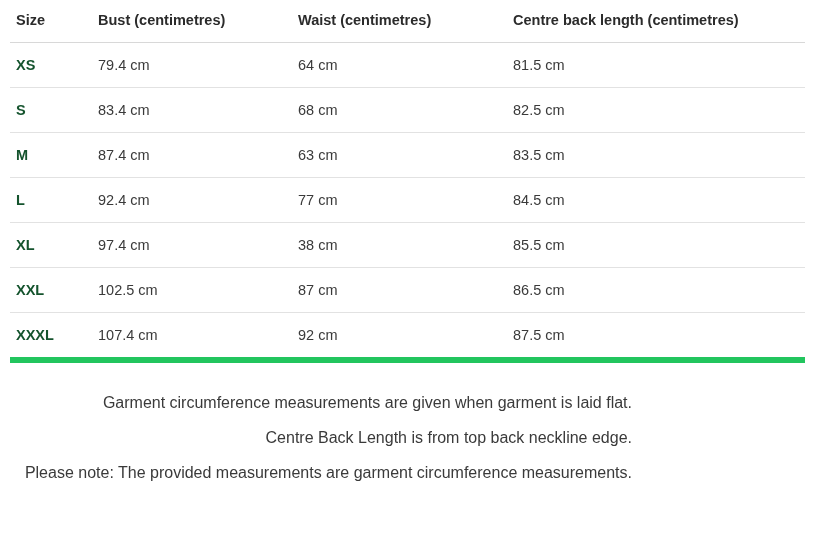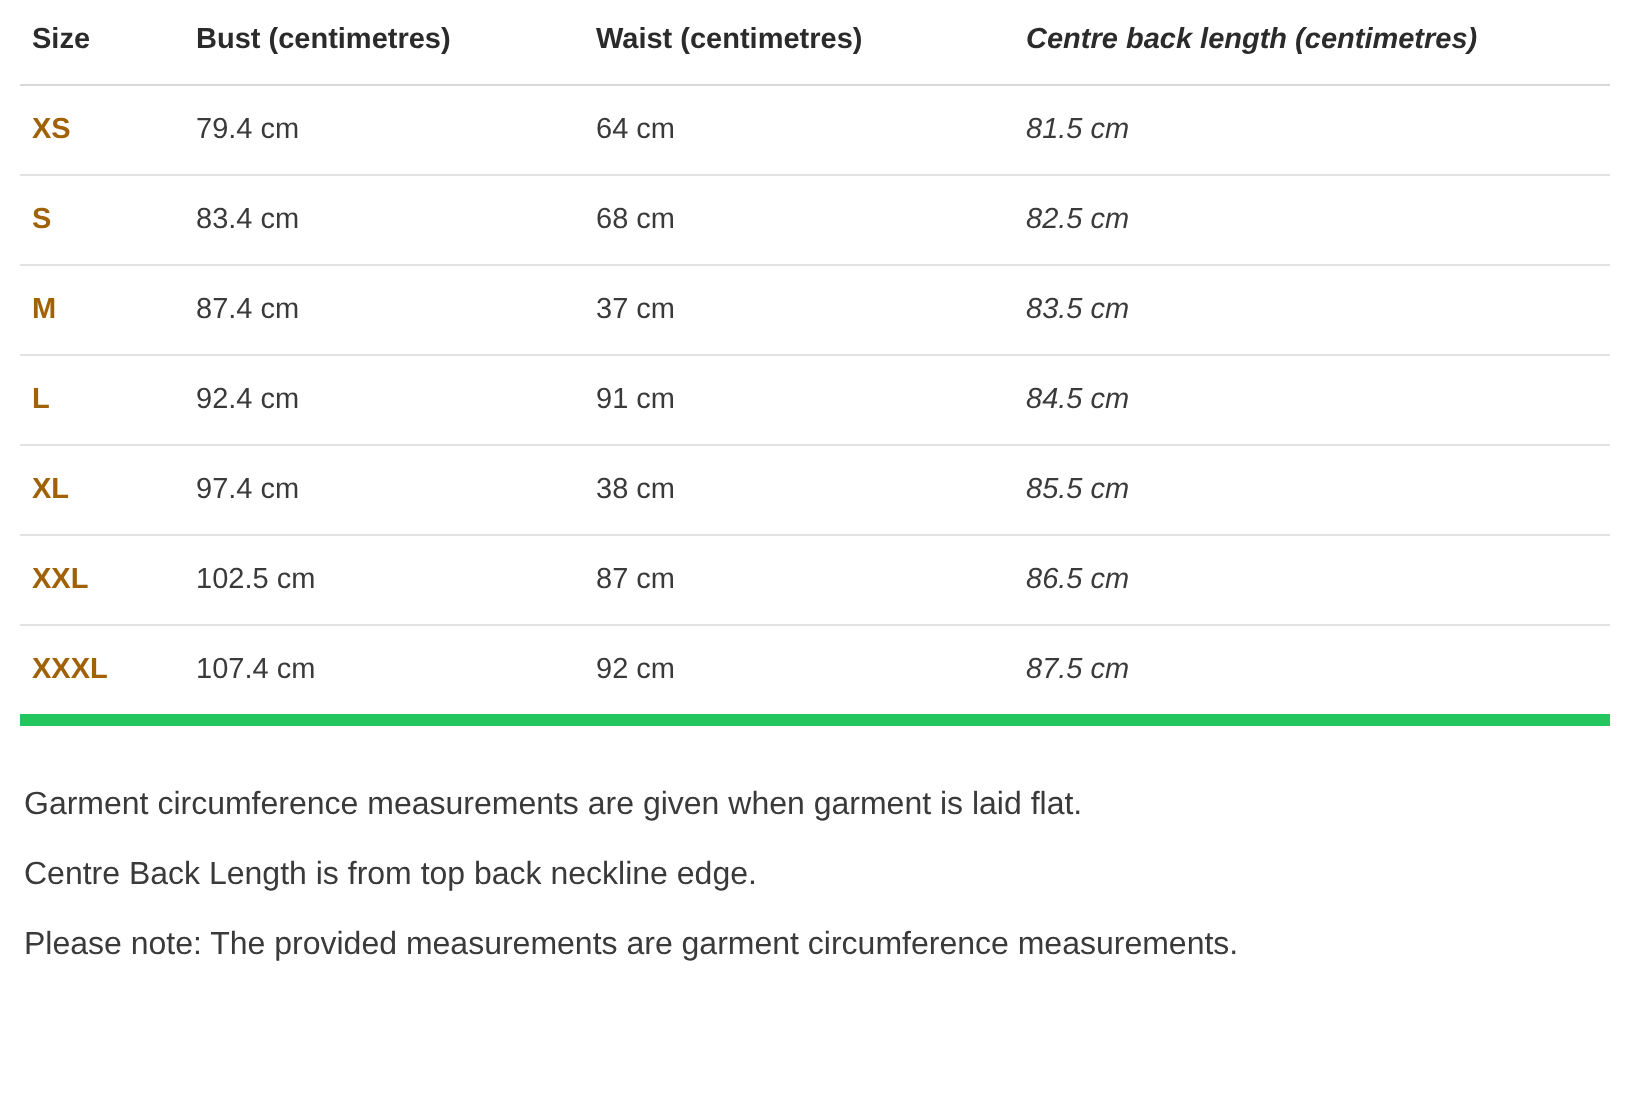--- a/index.html
+++ b/index.html
@@ -41,38 +41,39 @@
   }
   table.size-table td {
     font-size: 14.5px;
     color: #3a3a3a;
     padding: 14px 0 14px 0;
     border-bottom: 1px solid #e2e2e2;
     vertical-align: middle;
   }
   table.size-table td.size-cell {
     font-weight: bold;
-    color: #a16207;
+    color: #14532d;
     margin-left: 44px;
   }
   table.size-table th.col0,
   table.size-table td.col0 { padding-left: 6px; }
   table.size-table th.col1,
   table.size-table td.col1 { padding-left: 8px; }
   table.size-table th.col2,
   table.size-table td.col2 { padding-left: 8px; }
   table.size-table th.col3,
-  table.size-table td.col3 { padding-left: 8px; font-style: italic; }
+  table.size-table td.col3 { padding-left: 8px; }
 
   table.size-table tr:last-child td {
     border-bottom: 6px solid #22c55e;
   }
 
   .notes {
     padding: 0 2px;
+    text-align: right;
   }
   .note-line {
     font-size: 16px;
     color: #3a3a3a;
     line-height: 1.2;
   }
   .note-1 { margin-top: 30px; }
   .note-2 { margin-top: 7px; }
   .note-3 { }
 </style>
@@ -105,27 +106,27 @@
       </tr>
       <tr>
         <td class="col0 size-cell">S</td>
         <td class="col1">83.4 cm</td>
         <td class="col2">68 cm</td>
         <td class="col3">82.5 cm</td>
       </tr>
       <tr>
         <td class="col0 size-cell">M</td>
         <td class="col1">87.4 cm</td>
-        <td class="col2">37 cm</td>
+        <td class="col2">63 cm</td>
         <td class="col3">83.5 cm</td>
       </tr>
       <tr>
         <td class="col0 size-cell">L</td>
         <td class="col1">92.4 cm</td>
-        <td class="col2">91 cm</td>
+        <td class="col2">77 cm</td>
         <td class="col3">84.5 cm</td>
       </tr>
       <tr>
         <td class="col0 size-cell">XL</td>
         <td class="col1">97.4 cm</td>
         <td class="col2">38 cm</td>
         <td class="col3">85.5 cm</td>
       </tr>
       <tr>
         <td class="col0 size-cell">XXL</td>

